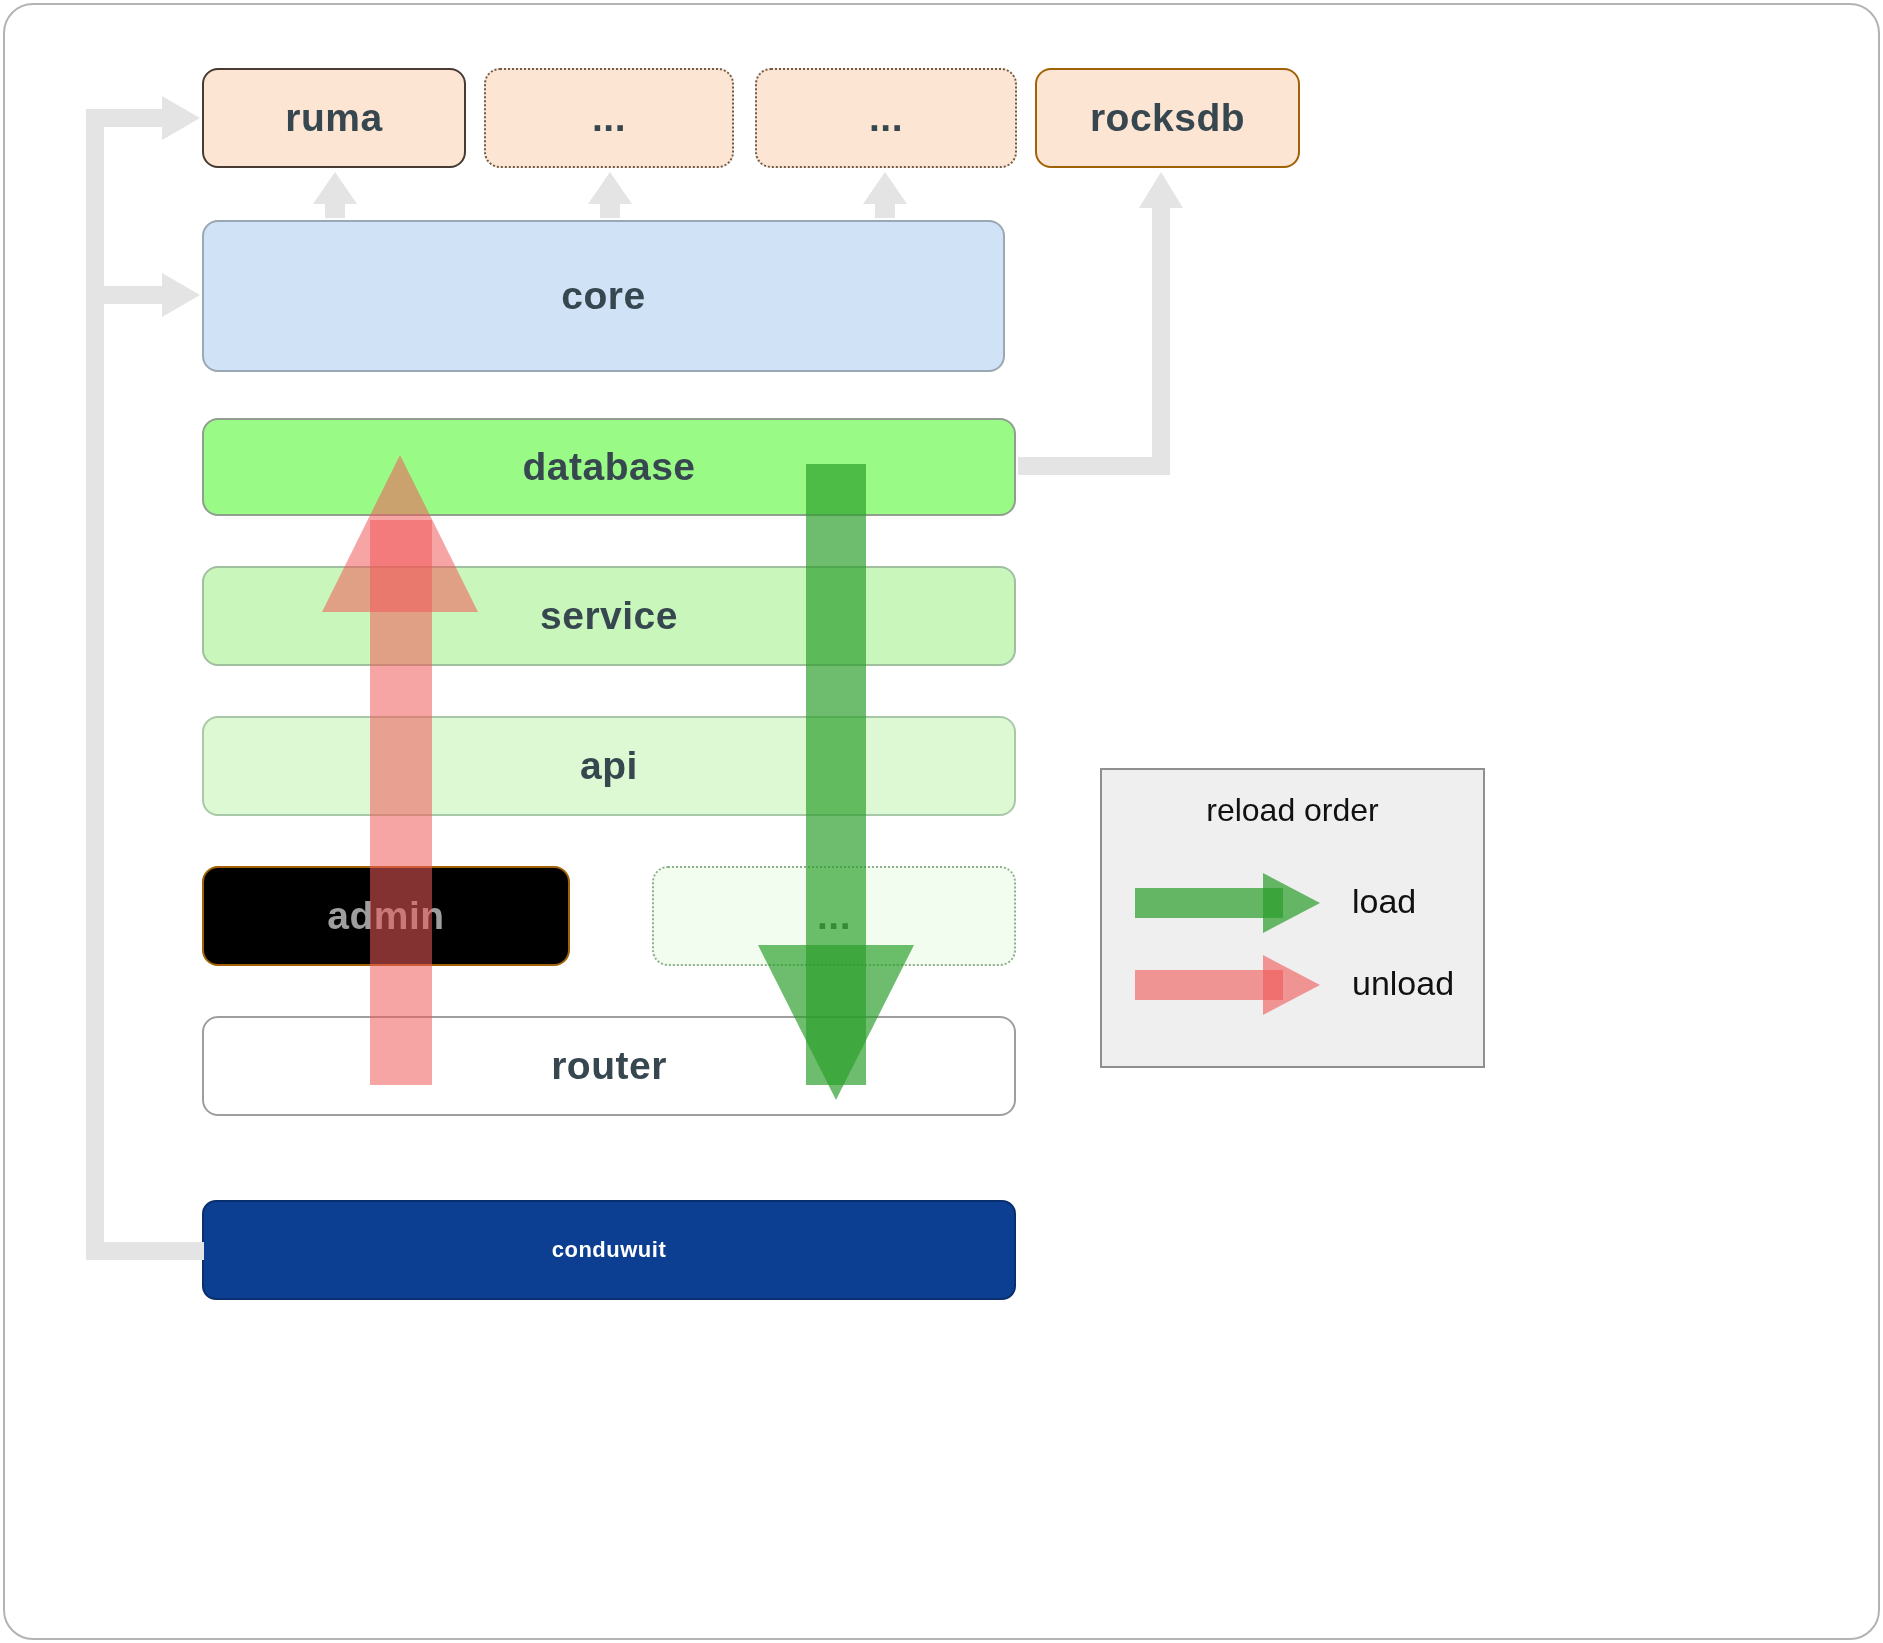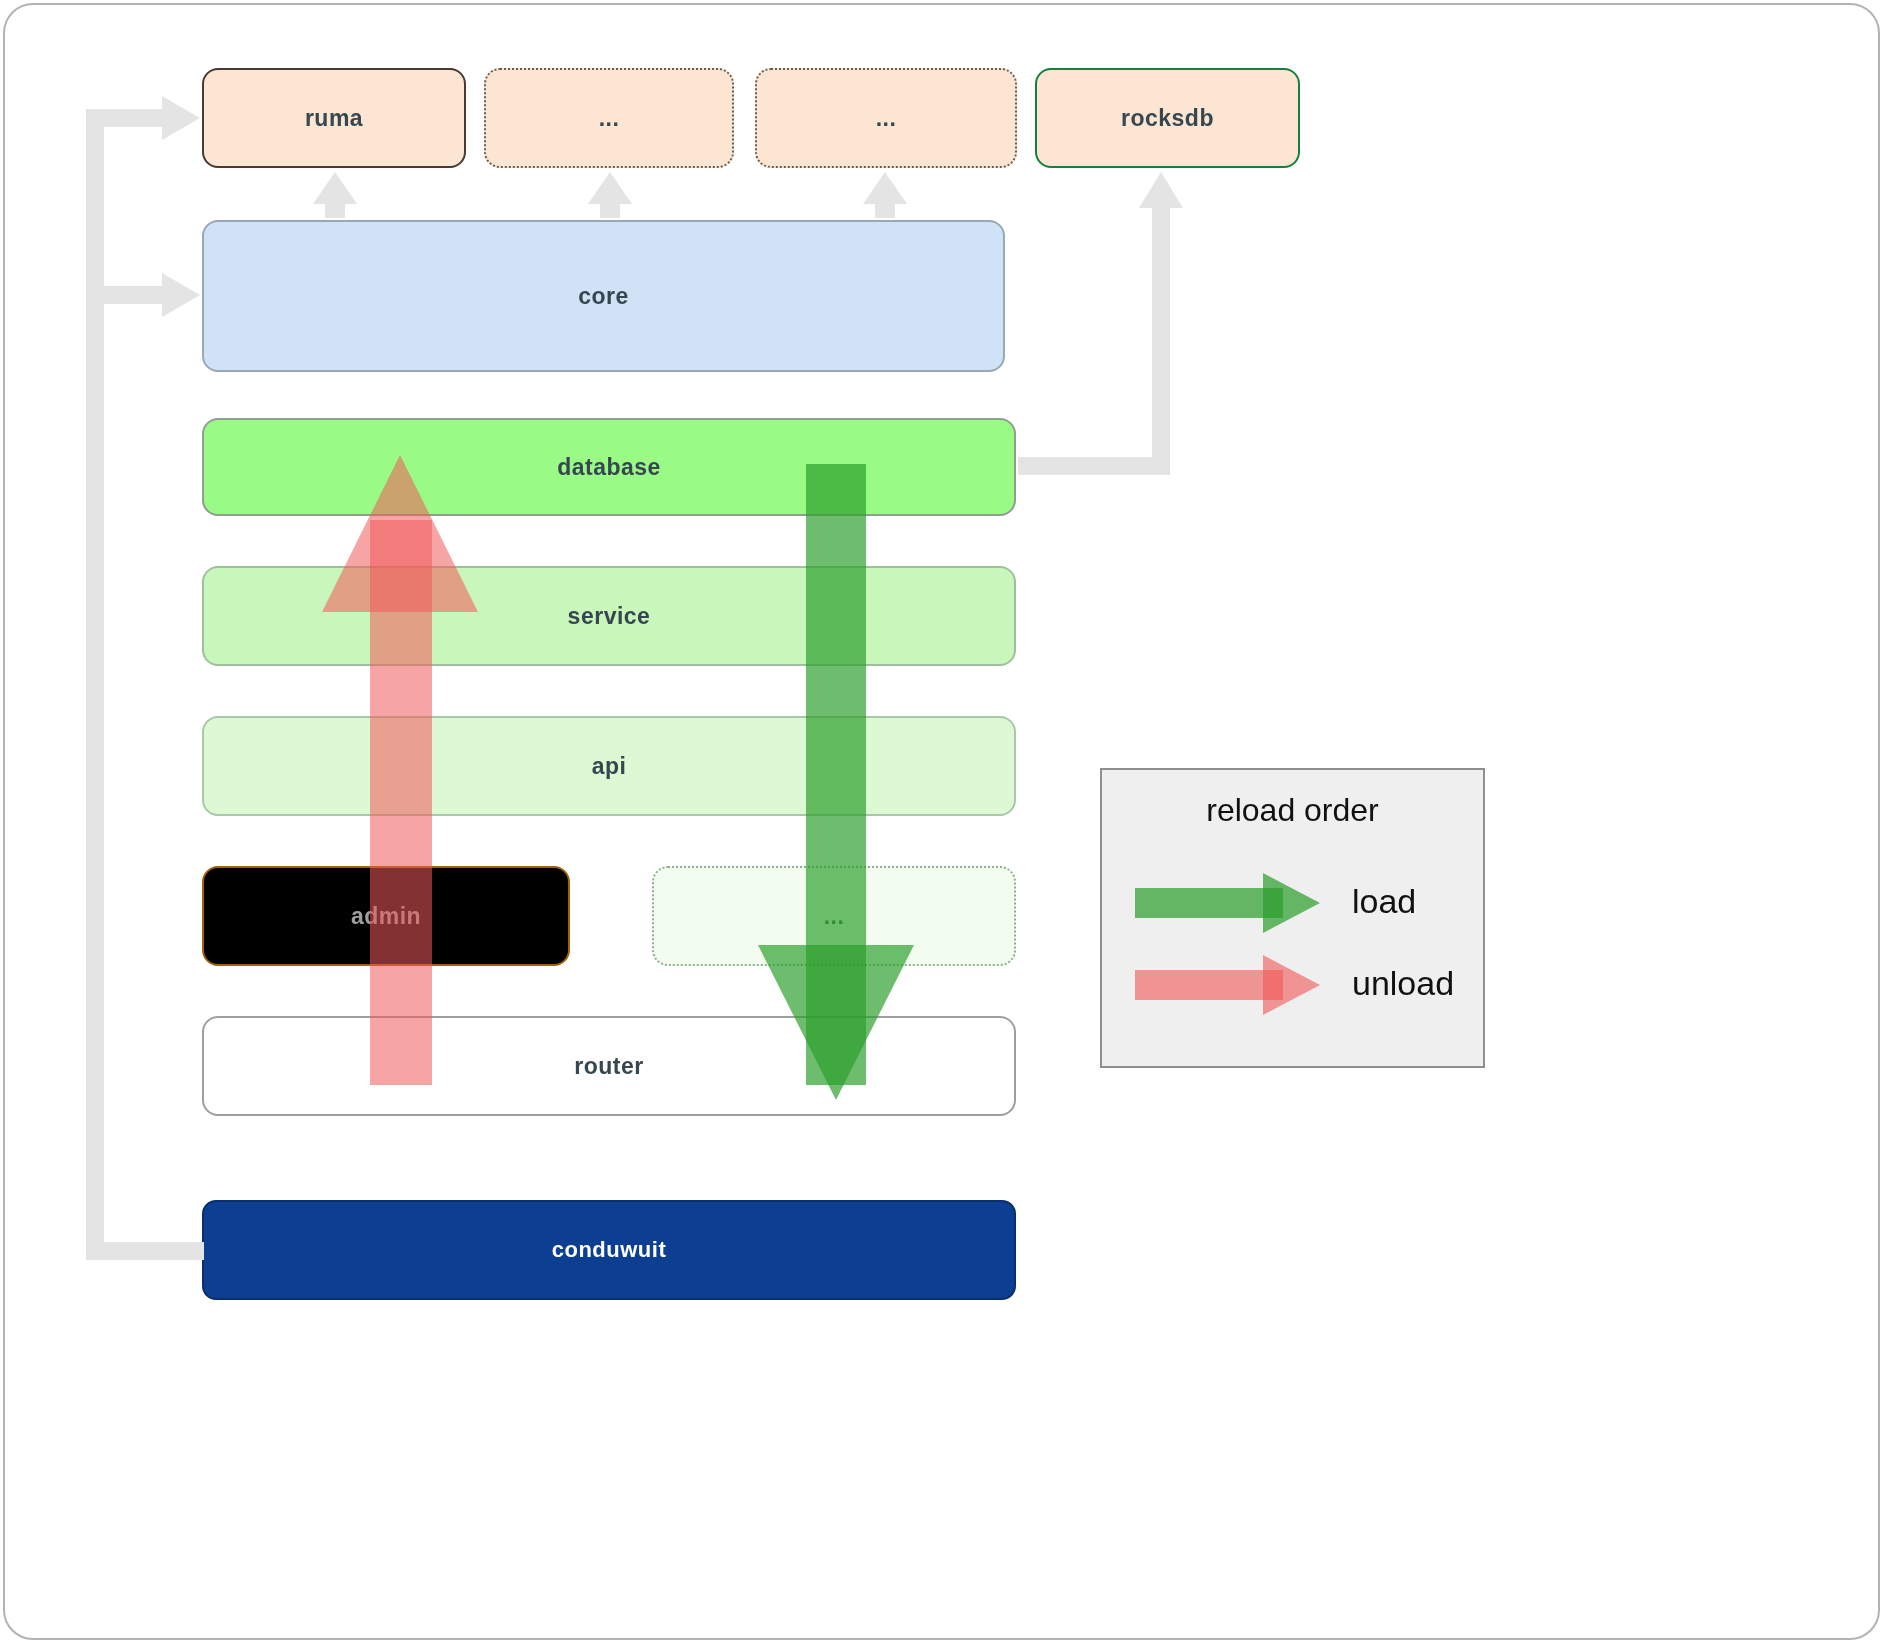--- a/index.html
+++ b/index.html
@@ -18,29 +18,29 @@
     border-radius: 30px;
     pointer-events: none;
   }
   .box {
     position: absolute;
     box-sizing: border-box;
     display: flex;
     align-items: center;
     justify-content: center;
     border-radius: 16px;
-    font-size: 23px;
+    font-size: 39px;
     font-weight: 600;
     color: #37474f;
     letter-spacing: 0.5px;
   }
   #b-ruma      { left:202px; top:68px;  width:264px; height:100px; background:#fce5d3; border:2px solid #473b33; }
   #b-dep1      { left:484px; top:68px;  width:250px; height:100px; background:#fce5d3; border:2px dotted #6d5c4c; }
   #b-dep2      { left:755px; top:68px;  width:262px; height:100px; background:#fce5d3; border:2px dotted #6d5c4c; }
-  #b-rocksdb   { left:1035px; top:68px; width:265px; height:100px; background:#fce5d3; border:2px solid #15803d;justify-content:center; }
+  #b-rocksdb   { left:1035px; top:68px; width:265px; height:100px; background:#fce5d3; border:2px solid #a16207;justify-content:center; }
   #b-core      { left:202px; top:220px; width:803px; height:152px; background:#cfe2f6; border:2px solid #9aa7b5; }
   #b-database  { left:202px; top:418px; width:814px; height:98px;  background:#99fb85; border:2px solid #8f9e8f; }
   #b-service   { left:202px; top:566px; width:814px; height:100px; background:#c9f6bb; border:2px solid #9fbf9f; }
   #b-api       { left:202px; top:716px; width:814px; height:100px; background:#ddf9d3; border:2px solid #a8c8a8; }
   #b-admin     { left:202px; top:866px; width:368px; height:100px; background:#000000; border:2px solid #a16207; color:#9e9e9e; }
   #b-dots3     { left:652px; top:866px; width:364px; height:100px; background:#f2fdef; border:2px dotted #8faf8f; color:#4c6b4c; }
   #b-router    { left:202px; top:1016px; width:814px; height:100px; background:#ffffff; border:2px solid #9e9e9e; }
   #b-conduwuit { left:202px; top:1200px; width:814px; height:100px; background:#0c3e91; border:2px solid #0a2f6e;
                  color:#ffffff; font-weight:700; font-size:22px; border-radius:14px; }
   .legend {

